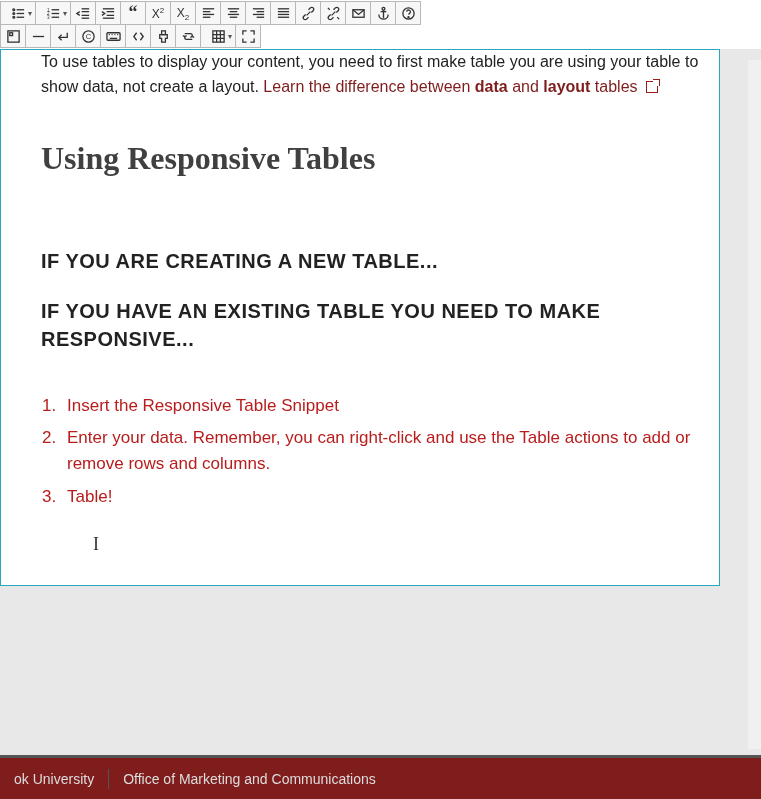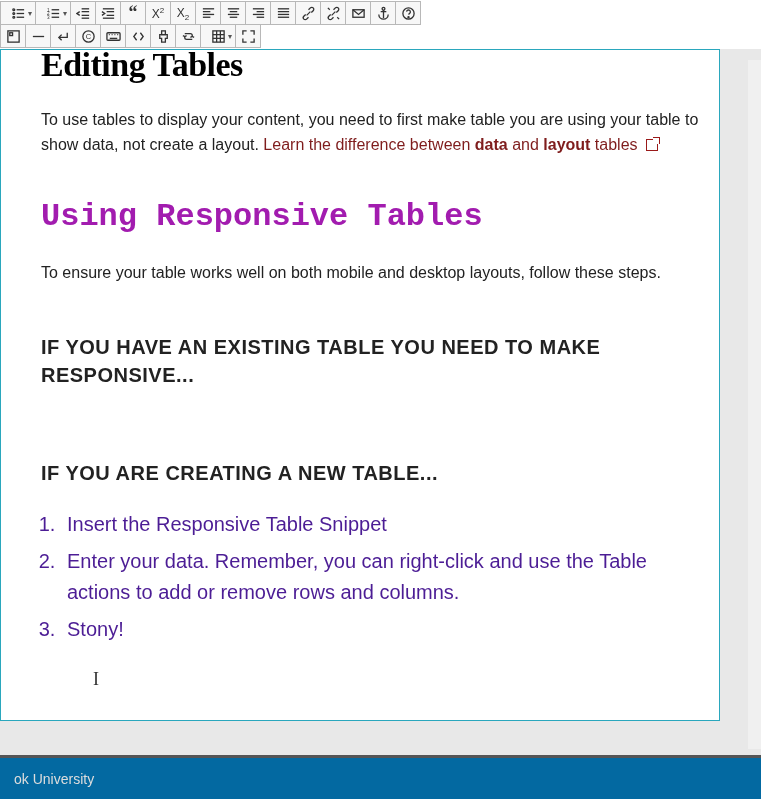--- a/index.html
+++ b/index.html
@@ -75,63 +75,63 @@
   }
   .para {
     font-size: 16px;
     line-height: 1.55;
     margin: 0 0 40px 0;
     color: #222;
   }
   .link { color: #7f1d1d; cursor: pointer; text-align: right; }
   .link b { font-weight: 700; }
   h2.subhead {
-    font-family: Liberation Mono, monospace;
+    font-family: Liberation Serif, serif;
     font-weight: 600;
     font-size: 32px;
     margin: 0 0 26px 0;
-    color: #a21caf;
+    color: #404040;
   }
   .para2 {
     font-size: 16px;
     line-height: 1.55;
     margin: 0 0 48px 0;
     color: #222;
   }
   h3.caps {
     font-family: Arial, Helvetica, sans-serif;
     font-weight: 800;
     font-size: 20px;
     letter-spacing: 0.5px;
     margin: 0 0 40px 0;
     line-height: 1.4;
     color: #222;
   }
   h3.caps.tight { margin-bottom: 22px; margin-top: 70px; }
   ol.steps {
-    font-size: 20px;
+    font-size: 17px;
     line-height: 1.55;
     padding-left: 20px;
     margin: 0 0 24px 0;
-    color: #4c1d95;
+    color: #b91c1c;
   }
   ol.steps li { margin-bottom: 6px; padding-left: 6px; }
   .cursor-beam {
     display:inline-block;
     font-size: 18px;
     color: #333;
     margin-left: 52px;
     font-family: serif;
   }
   .footer {
     position: absolute;
     left: 0;
     right: 0;
     bottom: 0;
-    background: #0369a1;
+    background: #7f1d1d;
     color: #ddd;
     height: 44px;
     display: flex;
     align-items: center;
     font-size: 14px;
     padding-left: 0;
     border-top: 3px solid #555;
   }
   .footer .seg {
     padding: 0 14px;
@@ -410,42 +410,41 @@
             <polyline points="6,14 2,14 2,10"></polyline>
           </svg>
         </span>
       </div>
     </div>
 </div>
 
 <div class="editor-area">
   <div class="page">
     <div class="page-inner">
-      <h1 class="main-title" style="margin-top:-4px;">Editing Tables</h1>
 
       <p class="para">
         <span>To use tables to display your content, you need to first make table you are using your table to show data, not create a layout. </span><span class="link"><span>Learn the difference between </span><b>data</b><span> and </span><b>layout</b><span> tables </span><span class="extlink-icon"></span></span>
       </p>
 
       <h2 class="subhead">Using Responsive Tables</h2>
 
-      <p class="para2">To ensure your table works well on both mobile and desktop layouts, follow these steps.</p>
+
+      <h3 class="caps tight">IF YOU ARE CREATING A NEW TABLE...</h3>
 
       <h3 class="caps">IF YOU HAVE AN EXISTING TABLE YOU NEED TO MAKE RESPONSIVE...</h3>
-
-      <h3 class="caps tight">IF YOU ARE CREATING A NEW TABLE...</h3>
 
       <ol class="steps" id="stepslist">
           <li>Insert the Responsive Table Snippet</li>
           <li>Enter your data. Remember, you can right-click and use the Table actions to add or remove rows and columns.</li>
-          <li>Stony!</li>
+          <li>Table!</li>
         </ol>
 
       <span class="cursor-beam">I</span>
     </div>
   </div>
 </div>
 
 <div class="scroll-right"></div>
 
 <div class="footer">
   <div class="seg">ok University</div>
+  <div class="seg">Office of Marketing and Communications</div>
 </div>
 
 </body></html>

